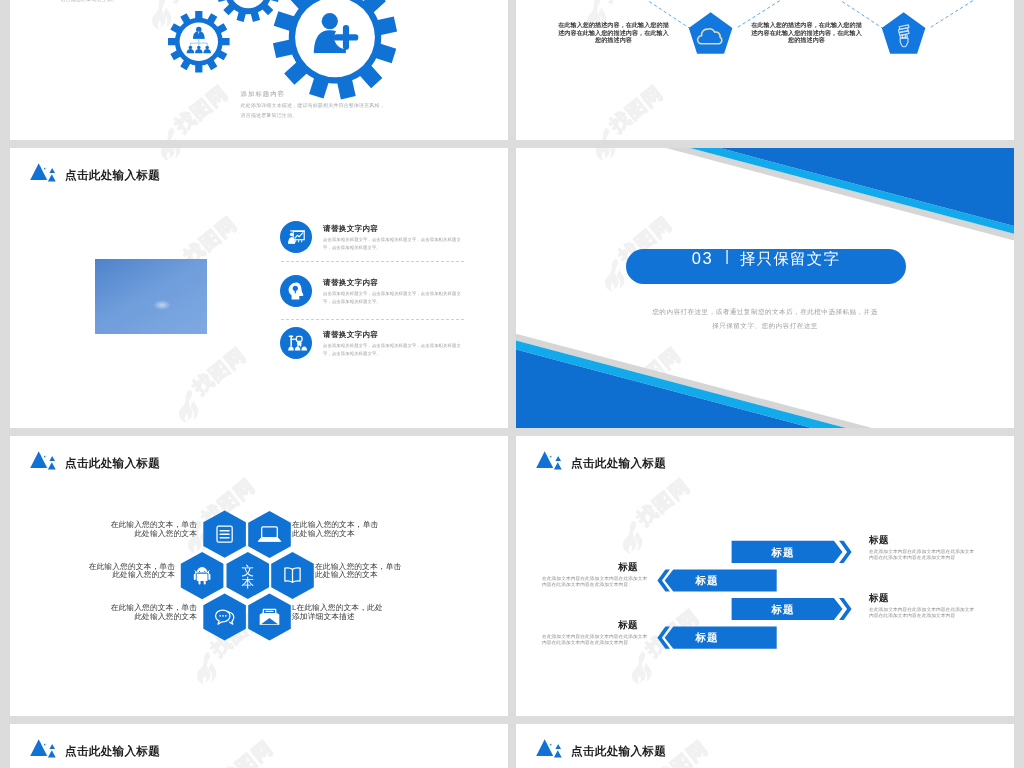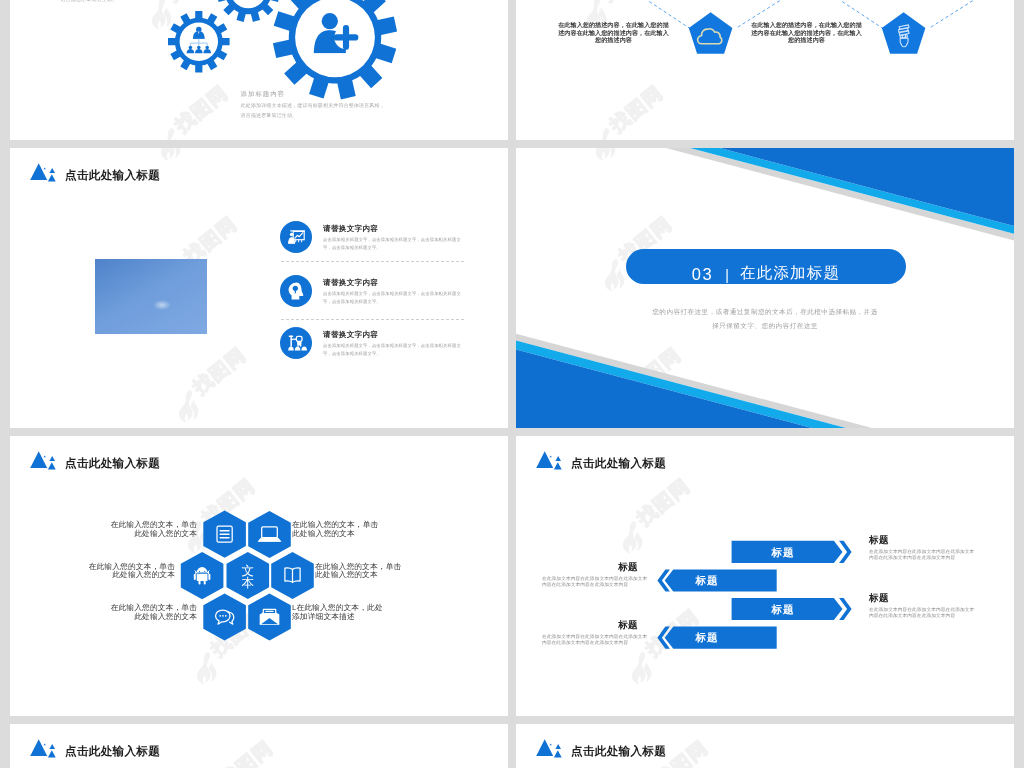--- a/index.html
+++ b/index.html
@@ -43,21 +43,21 @@
     letter-spacing:.3px;white-space:nowrap;}
   .s3-body{position:absolute;left:43px;top:14.5px;width:143px;font-size:4.3px;color:#999;
     line-height:8.4px;letter-spacing:.15px;}
   .s3-dash{position:absolute;left:271px;width:183px;height:0;
     border-top:1px dashed #cfcfcf;}
 
   
   .s4-shapes{position:absolute;left:0;top:0;z-index:1;}
   .s4-pill{position:absolute;left:110px;top:100.5px;width:280px;height:35px;
     border-radius:17.5px;background:#1273d6;z-index:2;
-    display:flex;align-items:flex-end;justify-content:center;}
+    display:flex;align-items:flex-start;justify-content:center;}
   .s4-num{font-size:16.5px;color:#fff;font-family:"Liberation Sans",sans-serif;letter-spacing:1.6px;}
   .s4-sep{font-size:14px;color:#fff;margin:0 11px 0 12px;position:relative;top:-0.5px;}
   .s4-ttl{font-size:15.5px;color:#fff;letter-spacing:1.2px;}
   .s4-sub{position:absolute;left:0;top:156.5px;width:498px;text-align:center;z-index:2;
     font-size:6.6px;color:#a0a0a0;line-height:14px;letter-spacing:.45px;}
 
   
   .hexwrap{position:absolute;left:0;top:0;}
   .hexlabel{font-size:12.6px;font-weight:normal;letter-spacing:0;}
   .hexcap{position:absolute;font-size:7.75px;color:#3a3a3a;line-height:8.85px;
@@ -346,21 +346,21 @@
             </g>
             <g transform="translate(23,62) rotate(-39)">
               <text class="wtxt" x="0" y="0">找图网</text>
             </g>
           </svg>
         </div>
       </div>
   <div class="s4-pill">
     <span class="s4-num">03</span>
     <span class="s4-sep">|</span>
-    <span class="s4-ttl">在此添加标题</span>
+    <span class="s4-ttl">择只保留文字</span>
   </div>
   <div class="s4-sub">
     <div>您的内容打在这里，或者通过复制您的文本后，在此框中选择粘贴，并选</div>
     <div>择只保留文字、您的内容打在这里</div>
   </div>
 </div>
 
 <div class="slide r2 c0">
   <div class="wm">
         <div class="wmtile" style="left:176px;top:28px">

